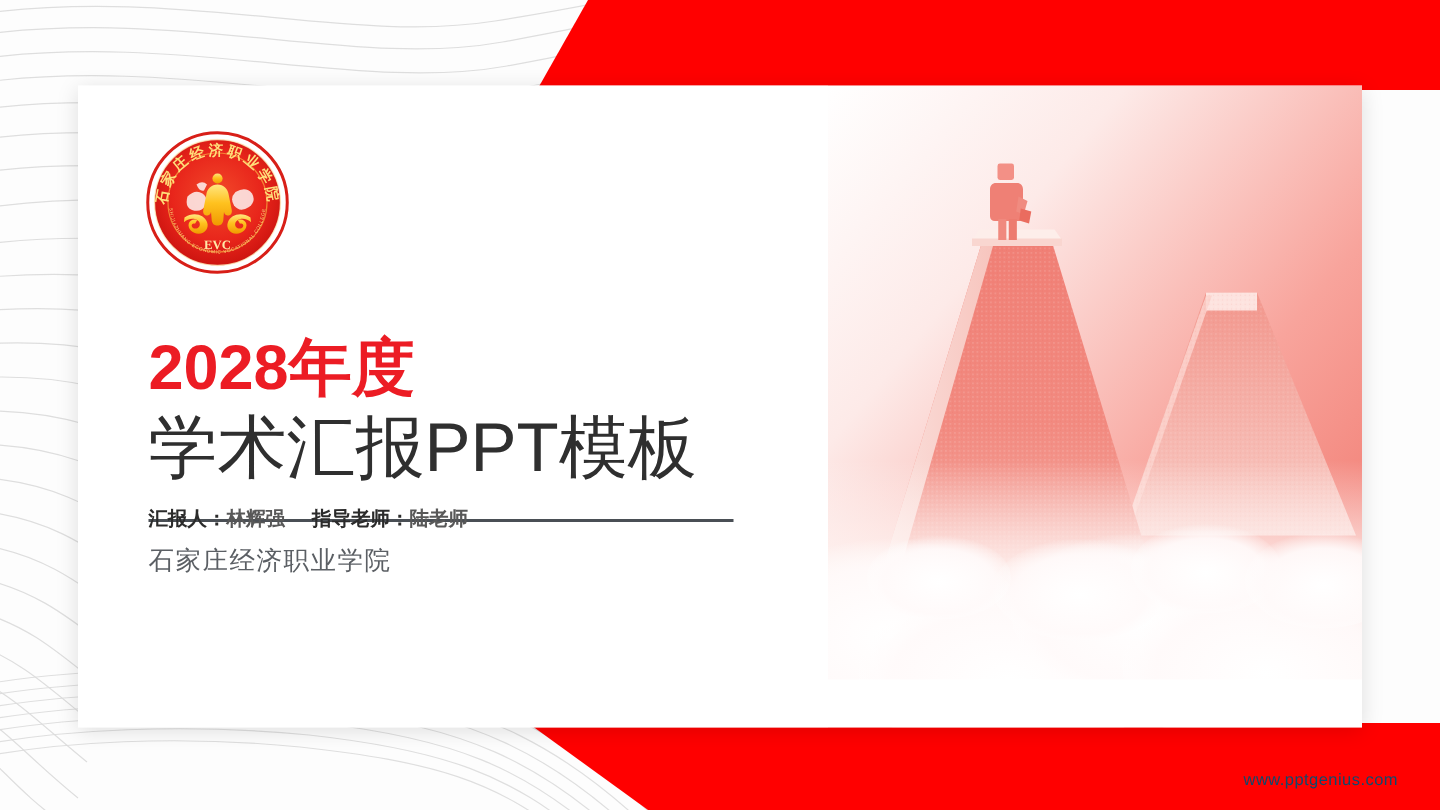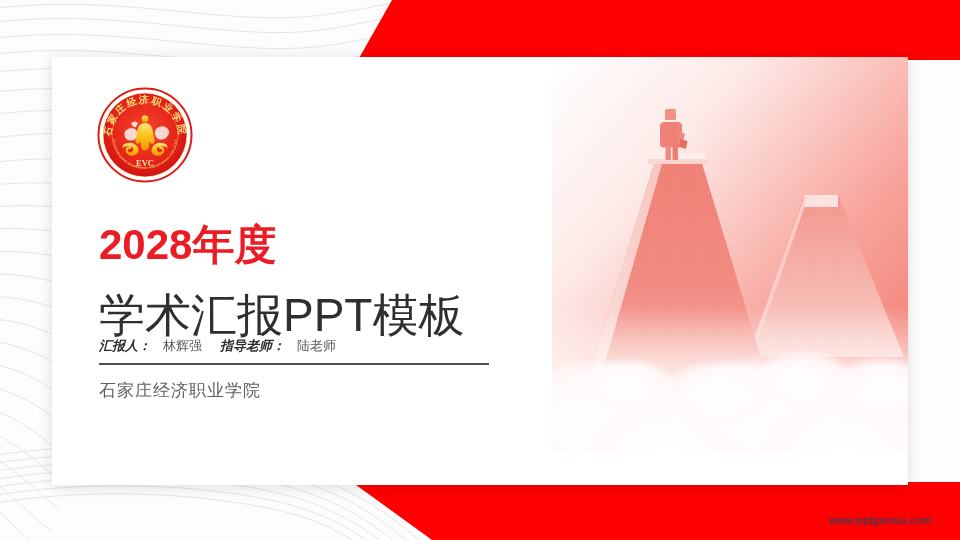--- a/index.html
+++ b/index.html
@@ -43,38 +43,38 @@
   
   .logo{
     position:absolute;left:43px;top:28px;width:100px;height:100px;
   }
   .logo svg{display:block;width:100%;height:100%;}
 
   
   .text-block{position:absolute;left:47px;top:165px;width:410px;}
   .title-year{
     font-size:42px;font-weight:bold;color:#ec1c24;line-height:1.08;
-    letter-spacing:0px;margin:0 0 23px 0;
+    letter-spacing:0px;margin:0 0 6px 0;
   }
   .title-main{
     font-size:46px;font-weight:normal;color:#2f2f2f;line-height:1.1;
     letter-spacing:0px;margin:0;
   }
   .divider{
     width:390px;height:2px;background:#4a4f55;margin:22px 0 14px 0;
   }
   .org-name{
     font-size:17px;color:#5b5f64;letter-spacing:1px;font-weight:normal;
   }
   .presenter-row{
     position:absolute;left:47px;top:280px;
     font-size:13px;color:#3a3a3a;white-space:nowrap;
   }
-  .pres-label{font-weight:bold;color:#2b2b2b;font-style:italic;}
-  .pres-value{color:#585858;font-weight:normal;margin-left:12px;}
+  .pres-label{font-weight:bold;color:#2b2b2b;}
+  .pres-value{color:#585858;font-weight:bold;}
   .pres-gap{display:inline-block;width:18px;}
 
   
   .hero{position:absolute;inset:0;}
   .hero svg{display:block;width:100%;height:100%;}
 
   
   .footer-url{
     position:absolute;right:28px;bottom:14px;z-index:5;
     color:#0c4a6e;font-size:11px;letter-spacing:.3px;

